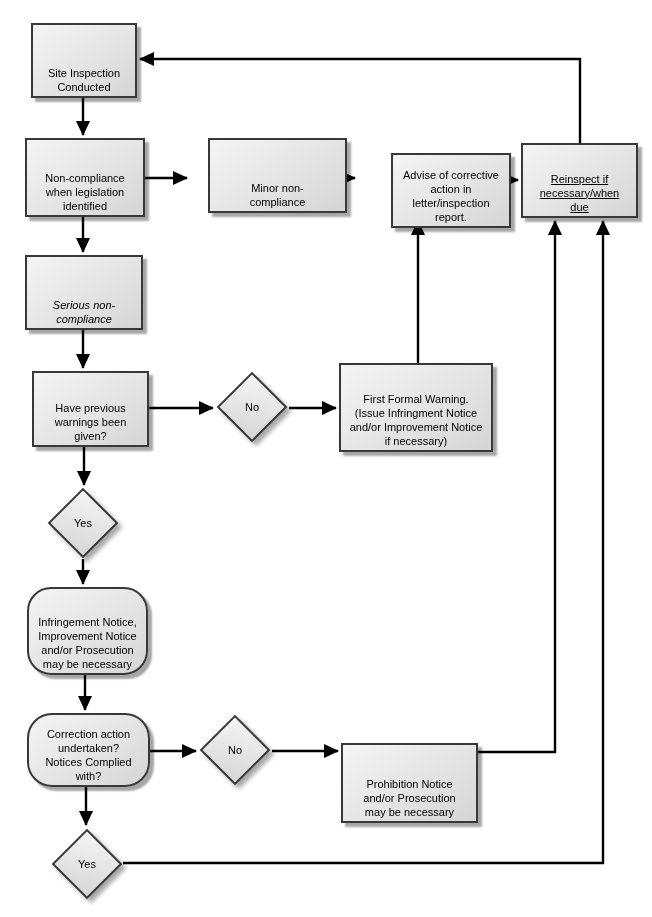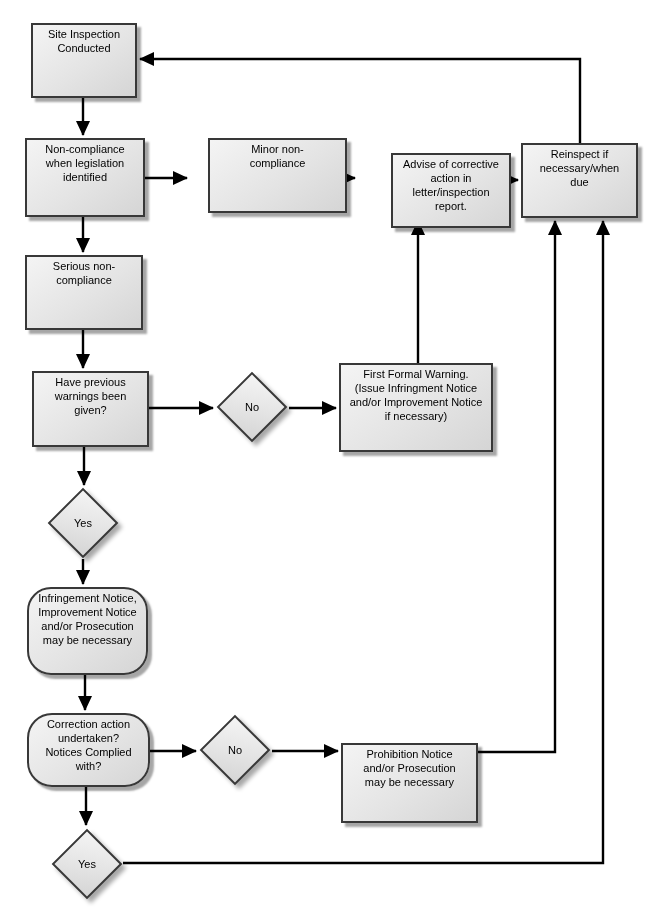--- a/index.html
+++ b/index.html
@@ -21,21 +21,21 @@
     stroke: #000000;
     stroke-width: 2.4;
   }
   .node {
     position: absolute;
     box-sizing: border-box;
     border: 2px solid #383838;
     background: linear-gradient(145deg, #f4f4f4 0%, #e4e4e4 55%, #d5d5d5 100%);
     box-shadow: 4px 4px 2px rgba(0,0,0,0.35);
     display: flex;
-    align-items: flex-start;
+    align-items: flex-end;
     justify-content: center;
     text-align: center;
     padding: 2px 0;
   }
   .node-label, .diamond-label {
     font-size: 11px;
     line-height: 1.28;
     color: #000000;
     white-space: pre-line;
   }
@@ -60,22 +60,22 @@
     display: flex;
     align-items: center;
     justify-content: center;
     text-align: center;
   }
   
   #n-site        { left: 31px;  top: 23px;  width: 106px; height: 75px; }
   #n-noncomp     { left: 25px;  top: 138px; width: 120px; height: 79px; }
   #n-minor       { left: 208px; top: 138px; width: 139px; height: 75px; }
   #n-advise      { left: 358px; top: 153px; width: 120px; height: 75px; margin-left: 33px; }
-  #n-reinspect   { left: 521px; top: 143px; width: 117px; height: 75px; }
-  #n-serious     { left: 25px;  top: 255px; width: 118px; height: 75px; }
+  #n-reinspect   { left: 521px; top: 143px; width: 117px; height: 75px; text-decoration: underline; }
+  #n-serious     { left: 25px;  top: 255px; width: 118px; height: 75px; font-style: italic; }
   #n-warnings    { left: 32px;  top: 371px; width: 117px; height: 76px; }
   #n-ffw         { left: 339px; top: 363px; width: 154px; height: 89px; }
   #n-infringe    { left: 27px;  top: 587px; width: 121px; height: 88px; border-radius: 24px; }
   #n-correction  { left: 27px;  top: 713px; width: 123px; height: 74px; border-radius: 25px; }
   #n-prohibition { left: 341px; top: 743px; width: 137px; height: 80px; }
   #n-no1  { left: 216px; top: 371px; }
   #n-yes1 { left: 47px;  top: 487px; }
   #n-no2  { left: 199px; top: 714px; }
   #n-yes2 { left: 51px;  top: 828px; }
 </style>

